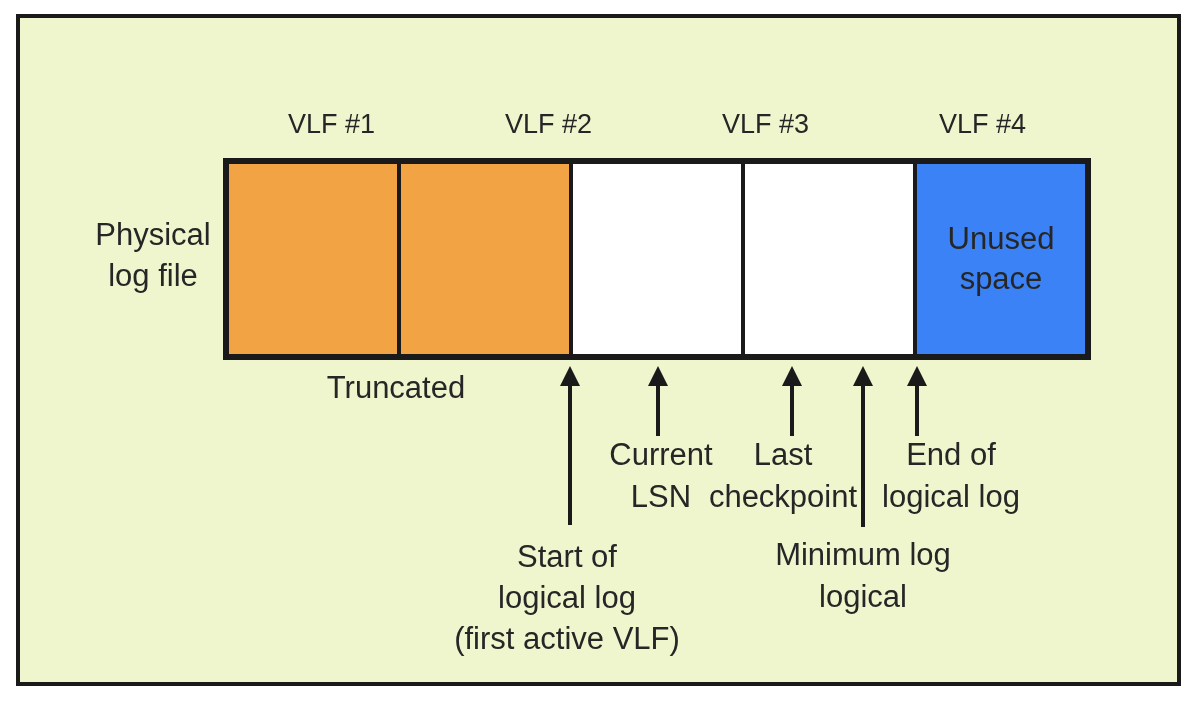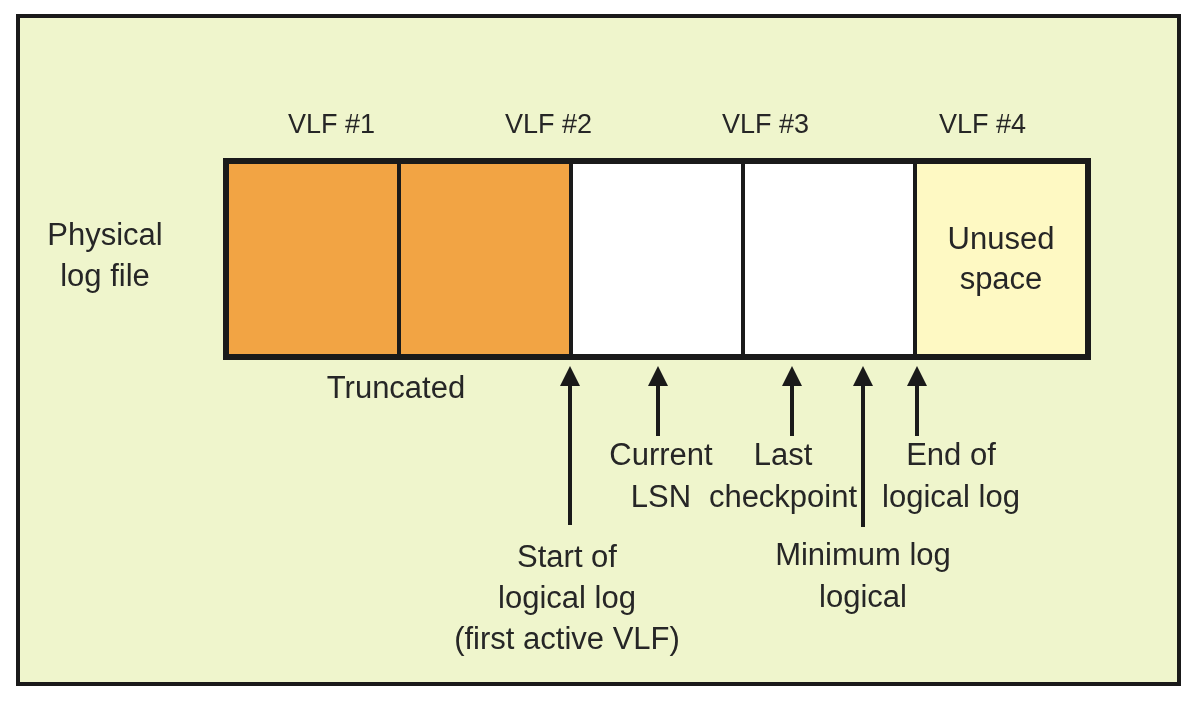--- a/index.html
+++ b/index.html
@@ -11,34 +11,34 @@
   }
   .frame {
     position:absolute; left:16px; top:14px; width:1165px; height:672px;
     border:4px solid #1a1a1a; background:#eff5cc; box-sizing:border-box;
   }
   .lbl {
     position:absolute; font-size:31px; line-height:42px;
     text-align:center; color:#262626; white-space:nowrap;
   }
   .lbl span { display:block; }
-  .physical { left:20px; top:214px; width:170px; line-height:41px; }
+  .physical { left:20px; top:214px; width:170px; line-height:41px;padding-left:48px; }
   .headers {
     position:absolute; left:223px; top:102px; width:868px; height:46px;
     display:flex;
   }
   .headers .hd { flex:1; text-align:center; font-size:27px; line-height:44px; }
   .log-bar {
     position:absolute; left:223px; top:158px; width:868px; height:202px;
     border:4px solid #1a1a1a; box-sizing:border-box; display:flex;
   }
   .seg { flex:1; border:2px solid #1a1a1a; box-sizing:border-box; }
   .seg.orange { background:#f2a444; }
   .seg.white  { background:#ffffff; }
-  .seg.gold   { background:#fef9c3; display:flex; align-items:center; justify-content:center; }
+  .seg.gold   { background:#3b82f6; display:flex; align-items:center; justify-content:center; }
   .seg.gold .inner { font-size:31px; line-height:40px; text-align:center; }
   .seg.gold .inner span { display:block; }
   .truncated { left:296px; top:367px; width:200px; }
   .arr-head {
     position:absolute; width:0; height:0;
     border-left:10px solid transparent; border-right:10px solid transparent;
     border-bottom:20px solid #1a1a1a; top:366px;
   }
   .arr-shaft { position:absolute; width:4px; background:#1a1a1a; top:384px; }
   .short { height:52px; }

